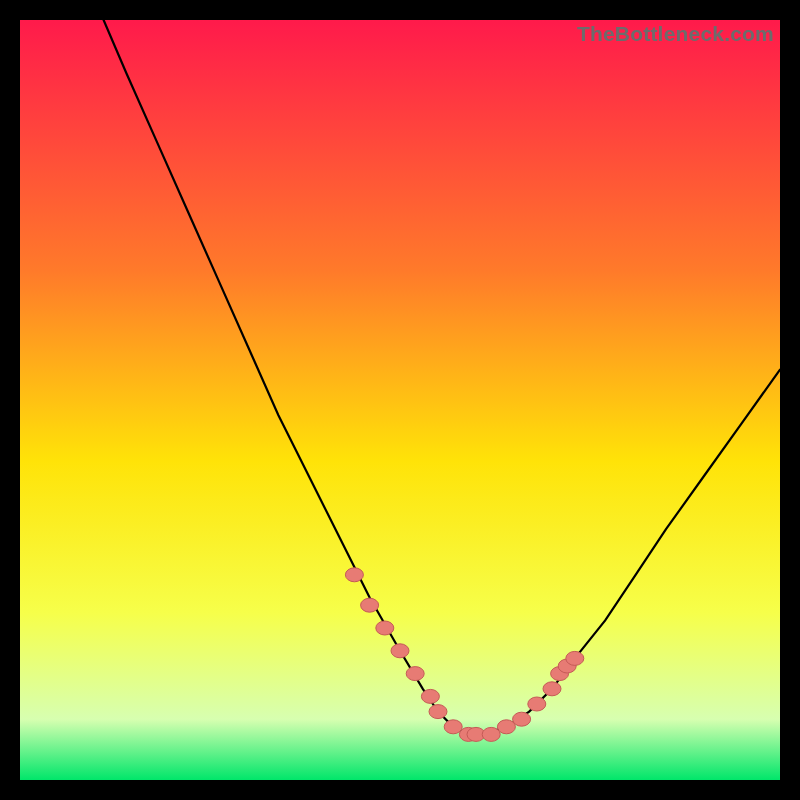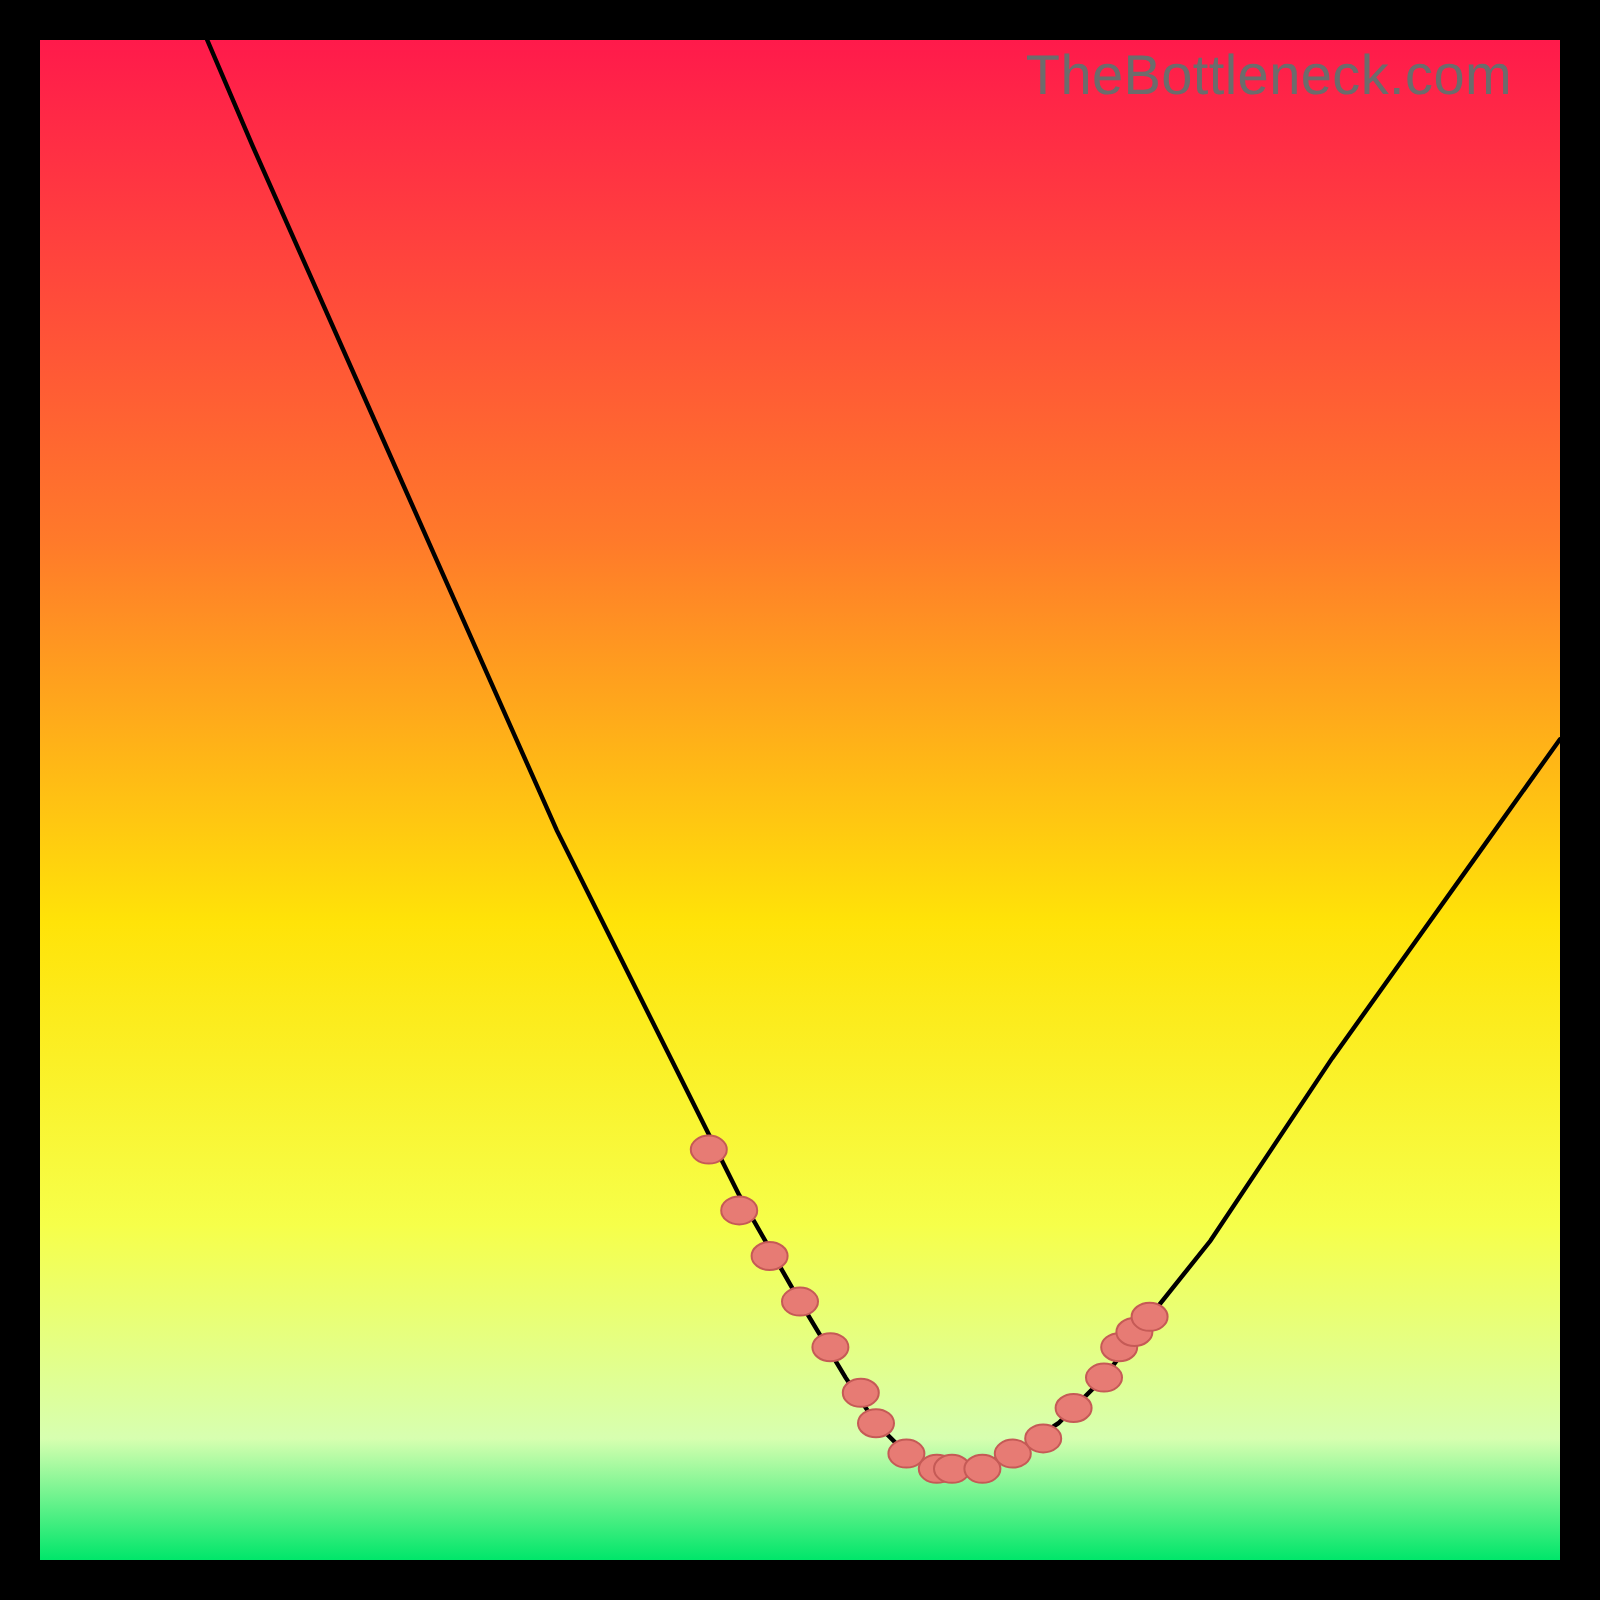--- a/index.html
+++ b/index.html
@@ -22,24 +22,24 @@
   .plot-area {
     position: absolute;
     left: 0;
     top: 0;
     width: 760px;
     height: 760px;
   }
   .watermark {
     position: absolute;
     top: 2px;
-    right: 24px;
+    right: 6px;
     color: #6c6c6c;
-    font-size: 28px;
-    font-weight: 400;
+    font-size: 21px;
+    font-weight: 700;
     letter-spacing: 0.2px;
     z-index: 10;
   }
   svg {
     display: block;
   }
 </style>
 </head>
 <body>
 

